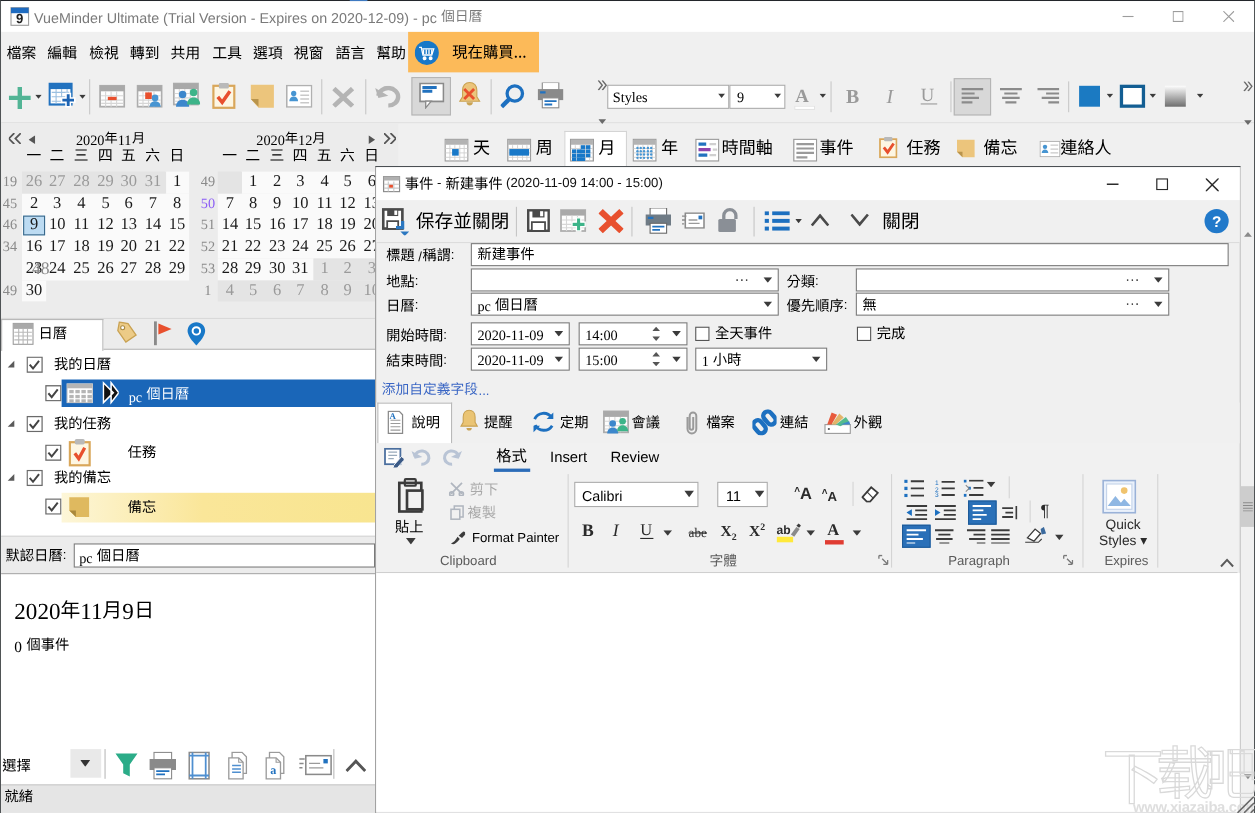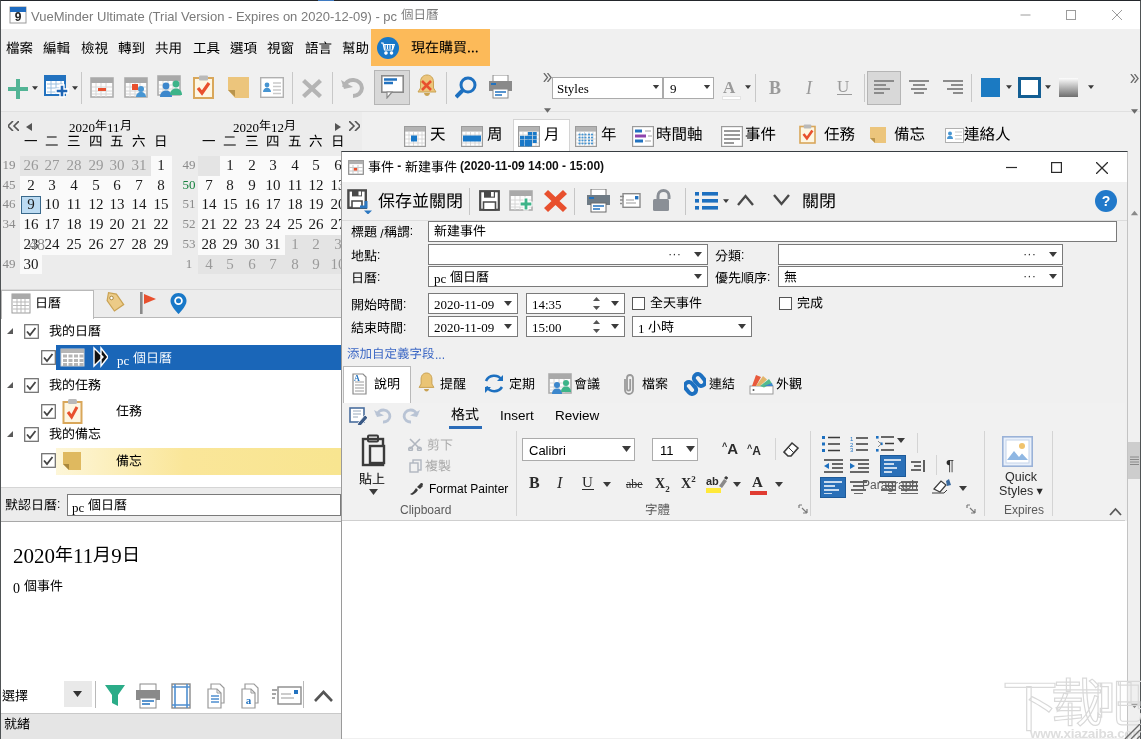--- a/index.html
+++ b/index.html
@@ -568,21 +568,21 @@
 <div class="ser" style="position:absolute;left:305px;top:236px;width:22px;height:16px;font-size:15px;text-align:center;color:#9a9a9a;">2</div>
 <div class="ser" style="position:absolute;left:327px;top:236px;width:22px;height:16px;font-size:15px;text-align:center;color:#9a9a9a;">3</div>
 <div class="ser" style="position:absolute;left:198px;top:256px;width:22px;height:16px;font-size:15px;text-align:center;color:#9a9a9a;">4</div>
 <div class="ser" style="position:absolute;left:219px;top:256px;width:22px;height:16px;font-size:15px;text-align:center;color:#9a9a9a;">5</div>
 <div class="ser" style="position:absolute;left:241px;top:256px;width:22px;height:16px;font-size:15px;text-align:center;color:#9a9a9a;">6</div>
 <div class="ser" style="position:absolute;left:262px;top:256px;width:22px;height:16px;font-size:15px;text-align:center;color:#9a9a9a;">7</div>
 <div class="ser" style="position:absolute;left:284px;top:256px;width:22px;height:16px;font-size:15px;text-align:center;color:#9a9a9a;">8</div>
 <div class="ser" style="position:absolute;left:305px;top:256px;width:22px;height:16px;font-size:15px;text-align:center;color:#9a9a9a;">9</div>
 <div class="ser" style="position:absolute;left:327px;top:256px;width:22px;height:16px;font-size:15px;text-align:center;color:#9a9a9a;">10</div>
 <div class="ser" style="position:absolute;left:180px;top:157px;width:18px;height:15px;font-size:13px;color:#8a8a8a;text-align:center;">49</div>
-<div class="ser" style="position:absolute;left:180px;top:177px;width:18px;height:15px;font-size:13px;color:#15803d;text-align:center;">50</div>
+<div class="ser" style="position:absolute;left:180px;top:177px;width:18px;height:15px;font-size:13px;color:#8b5cf6;text-align:center;">50</div>
 <div class="ser" style="position:absolute;left:180px;top:196px;width:18px;height:15px;font-size:13px;color:#8a8a8a;text-align:center;">51</div>
 <div class="ser" style="position:absolute;left:180px;top:216px;width:18px;height:15px;font-size:13px;color:#8a8a8a;text-align:center;">52</div>
 <div class="ser" style="position:absolute;left:180px;top:236px;width:18px;height:15px;font-size:13px;color:#8a8a8a;text-align:center;">53</div>
 <div class="ser" style="position:absolute;left:180px;top:256px;width:18px;height:15px;font-size:13px;color:#8a8a8a;text-align:center;">1</div>
 <div style="position:absolute;left:513px;top:119px;width:57px;height:33px;background:#fff;border:1px solid #d4d4d4;border-bottom:none;"></div>
 <svg style="position:absolute;left:404px;top:126px;width:22px;height:21px;" viewBox="0 0 22 21">
     <rect x="0.6" y="0.6" width="20.8" height="19.8" fill="#fff" stroke="#9b9b9b" stroke-width="1.2"></rect>
     <rect x="1" y="1" width="20" height="4.6" fill="#b3b3b3"></rect>
     <path d="M1 9h20M1 13h20M1 17h20M5 6v14M9.5 6v14M14 6v14M18 6v14" stroke="#cfcfcf" stroke-width="0.8"></path>
     <rect x="7" y="9.5" width="6" height="6" fill="#1878c8"></rect>
@@ -957,21 +957,21 @@
     <path d="M1 2l4 5 4-5z" fill="#8a8a8a"></path>
   </svg>
 <div style="position:absolute;left:341px;top:151px;width:787px;height:588px;background:#f0f0f0;border-top:1px solid #383d42;border-left:1px solid #9a9a9a;border-right:1px solid #c3c3c3;"></div>
 <div style="position:absolute;left:342px;top:152px;width:785px;height:30px;background:#fff;"></div>
 <svg style="position:absolute;left:348px;top:160px;width:16px;height:15px;" viewBox="0 0 16 15">
     <rect x="0.7" y="0.7" width="14.6" height="13.6" fill="#fff" stroke="#8a8a8a" stroke-width="1.2"></rect>
     <rect x="0.7" y="0.7" width="14.6" height="3.4" fill="#b0b0b0"></rect>
     <path d="M1 7.5h14M1 11h14M5 5v9M10 5v9" stroke="#c9c9c9"></path>
     <rect x="5.8" y="8" width="3.4" height="2.6" fill="#e8502e"></rect>
   </svg>
-<div style="position:absolute;left:368px;top:159px;width:400px;height:16px;font-size:12px;color:#111;white-space:nowrap;font-weight:bold;"><svg class="k " width="26" height="15" style="vertical-align:-2px" fill="#000">
+<div style="position:absolute;left:368px;top:159px;width:400px;height:16px;font-size:12px;color:#111;white-space:nowrap;"><svg class="k " width="26" height="15" style="vertical-align:-2px" fill="#000">
       <g transform="translate(0,11.44) scale(0.01300)">
         <use href="#c4e8b" x="0"></use>
         <use href="#c4ef6" x="1000"></use>
       </g>
     </svg><span style="vertical-align:3px"> - </span><svg class="k " width="52" height="15" style="vertical-align:-2px" fill="#000">
       <g transform="translate(0,11.44) scale(0.01300)">
         <use href="#c65b0" x="0"></use>
         <use href="#c5efa" x="1000"></use>
         <use href="#c4e8b" x="2000"></use>
         <use href="#c4ef6" x="3000"></use>
@@ -1149,21 +1149,21 @@
         <use href="#c6642" x="2000"></use>
         <use href="#c9593" x="3000"></use>
       </g>
     </svg><span style="vertical-align:2.5px">:</span></div>
 <div style="position:absolute;left:428px;top:293px;width:90px;height:21px;background:#fff;border:1px solid #7a7a7a;"></div>
 <div class="ser" style="position:absolute;left:434px;top:297px;width:78px;height:14px;font-size:13px;white-space:nowrap;">2020-11-09</div>
 <svg style="position:absolute;left:504px;top:301px;width:8px;height:5px;" viewBox="0 0 8 5">
     <path d="M0 0h8L4 5z" fill="#3b3b3b"></path>
   </svg>
 <div style="position:absolute;left:526px;top:293px;width:99px;height:21px;background:#fff;border:1px solid #7a7a7a;"></div>
-<div class="ser" style="position:absolute;left:532px;top:297px;width:87px;height:14px;font-size:13px;white-space:nowrap;">14:35</div>
+<div class="ser" style="position:absolute;left:532px;top:297px;width:87px;height:14px;font-size:13px;white-space:nowrap;">14:00</div>
 <svg style="position:absolute;left:611px;top:301px;width:8px;height:5px;" viewBox="0 0 8 5">
     <path d="M0 0h8L4 5z" fill="#3b3b3b"></path>
   </svg>
 <svg style="position:absolute;left:593px;top:297px;width:7px;height:13px;" viewBox="0 0 7 13">
     <path d="M0 4L3.5 0 7 4z" fill="#555"></path>
     <path d="M0 9l3.5 4L7 9z" fill="#555"></path>
   </svg>
 <div style="position:absolute;left:632px;top:297px;width:13px;height:13px;background:#fff;border:1px solid #555;"></div>
 <div style="position:absolute;left:650px;top:296px;width:60px;height:15px;"><svg class="k " width="52" height="15" style="vertical-align:-2px" fill="#000">
       <g transform="translate(0,11.44) scale(0.01300)">
@@ -1491,21 +1491,21 @@
     <path d="M0 1h17M0 5h17M0 9h17M0 13h17" stroke="#3b3b3b" stroke-width="1.7"></path>
   </svg>
 <svg style="position:absolute;left:931px;top:479px;width:20px;height:17px;" viewBox="0 0 20 17">
     <path d="M3 10l7-8 5 4-6 7z" fill="#fff" stroke="#3b3b3b" stroke-width="1.2"></path>
     <path d="M1 14h12l3-3" fill="none" stroke="#3b3b3b"></path>
     <path d="M15 2l3-2 2 6-4 1z" fill="#3b6a9e"></path>
   </svg>
 <svg style="position:absolute;left:959px;top:486px;width:8px;height:5px;" viewBox="0 0 8 5">
     <path d="M0 0h8L4 5z" fill="#3b3b3b"></path>
   </svg>
-<div style="position:absolute;left:862px;top:478px;width:60px;height:13px;font-size:12px;color:#5a5a5a;">Paragraph</div>
+<div style="position:absolute;left:862px;top:503px;width:60px;height:13px;font-size:12px;color:#5a5a5a;">Paragraph</div>
 <svg style="position:absolute;left:966px;top:504px;width:10px;height:10px;" viewBox="0 0 10 10">
     <path d="M1 1v3M1 1h3M9 9L4 4M9 9V5M9 9H5" stroke="#7a7a7a" stroke-width="1.2" fill="none"></path>
   </svg>
 <svg style="position:absolute;left:1002px;top:436px;width:31px;height:31px;" viewBox="0 0 31 31">
     <rect x="0.8" y="0.8" width="29.4" height="29.4" fill="#eaf1fb" stroke="#9ab2d8" stroke-width="1.6"></rect>
     <rect x="4" y="4" width="23" height="23" fill="#fff" stroke="#c3d3ea"></rect>
     <circle cx="20" cy="10" r="3" fill="#f0c36d"></circle>
     <path d="M5 24l7-9 5 6 3-3.5 6 6.5z" fill="#8fb7e3"></path>
   </svg>
 <div style="position:absolute;left:998px;top:470px;width:46px;height:30px;font-size:12.5px;text-align:center;line-height:14px;color:#2b2b2b;">Quick<br>Styles ▾</div>

